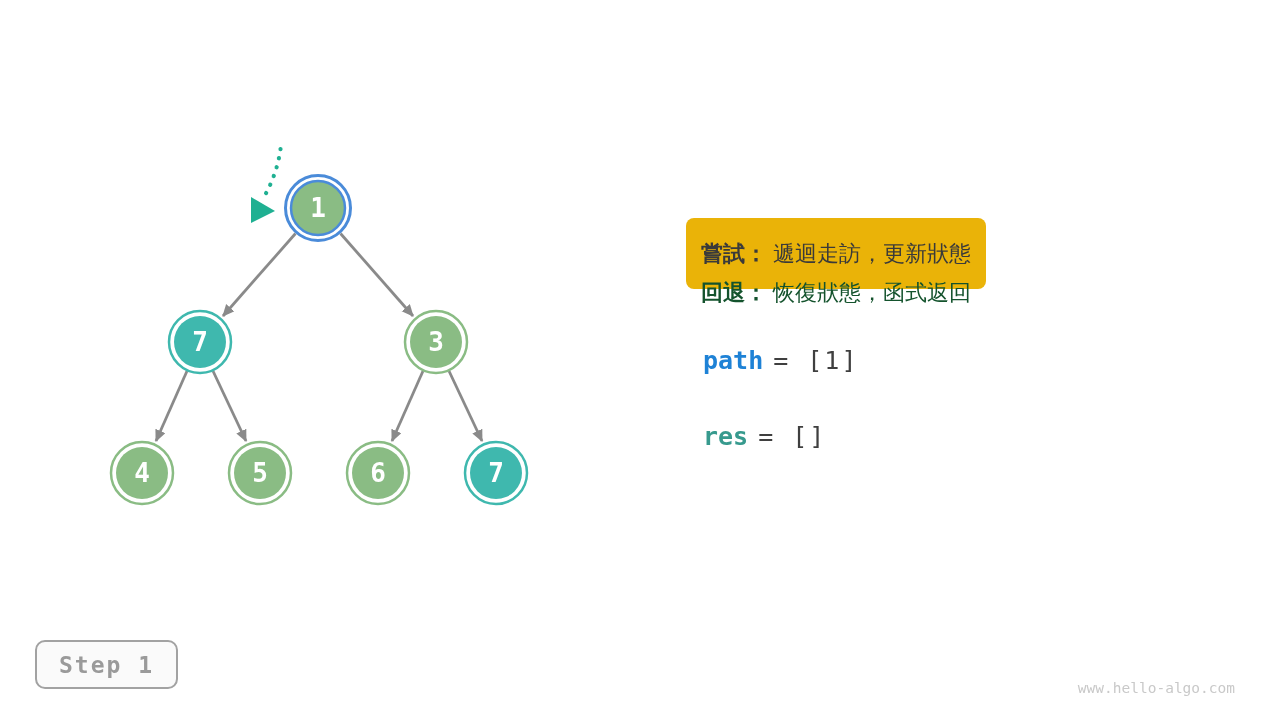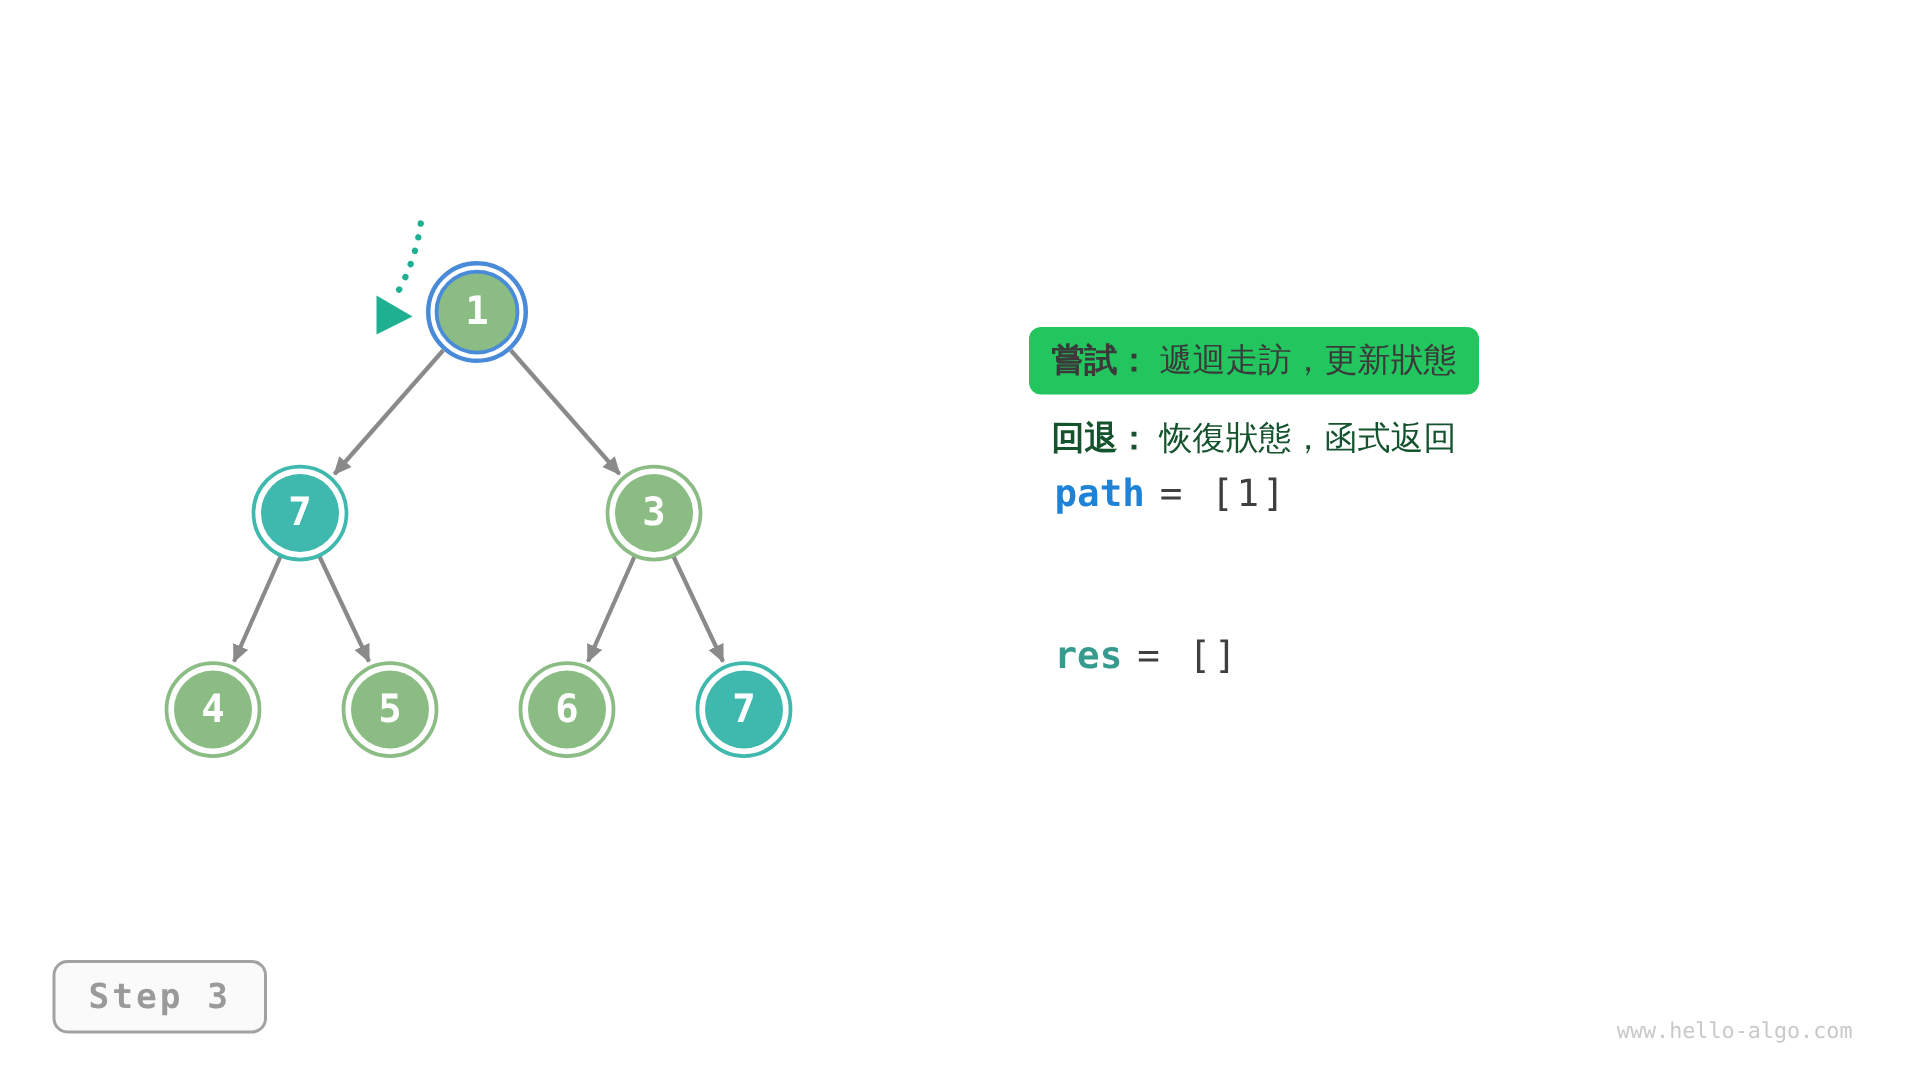--- a/index.html
+++ b/index.html
@@ -21,22 +21,22 @@
     text-anchor: middle;
     dominant-baseline: central;
   }
 
   .panel { position: absolute; left: 0; top: 0; }
 
   .callout {
     position: absolute;
     left: 686px; top: 218px;
     height: 45px; line-height: 45px;
-    padding: 0 15px;
-    background: #22c55e;
+    padding: 13px 15px;
+    background: #eab308;
     border-radius: 8px;
     font-size: 22px;
     color: #3a3a3a;
     white-space: nowrap;
   }
   .plain-line {
     position: absolute;
     left: 701px; top: 271px;
     height: 44px; line-height: 44px;
     font-size: 22px;
@@ -48,21 +48,21 @@
   .code-line {
     position: absolute;
     left: 703px;
     font-family: "DejaVu Sans Mono", "Liberation Mono", monospace;
     font-size: 25px;
     white-space: nowrap;
     color: #3f3f3f;
   }
   .code-line .varname { font-weight: bold; }
   .code-line .value { letter-spacing: 2px; margin-left: 10px; font-weight: 500; }
-  .path-line { top: 314px; }
+  .path-line { top: 346px; }
   .res-line  { top: 422px; }
 
   .step-badge {
     position: absolute;
     left: 35px; top: 640px;
     width: 143px; height: 49px;
     border: 2px solid #a2a2a2;
     border-radius: 10px;
     background: #fafafa;
     display: flex; align-items: center; justify-content: center;
@@ -161,18 +161,18 @@
     </div>
     <div class="code-line path-line">
       <span class="varname" style="color: rgb(30, 130, 214);">path</span><span class="value">= [1]</span>
     </div>
     <div class="code-line res-line">
       <span class="varname" style="color: rgb(55, 154, 142);">res</span><span class="value">= []</span>
     </div>
   </div>
 
   <div class="step-badge">
-    <span>Step 3</span>
+    <span>Step 1</span>
   </div>
 
   <div class="watermark">www.hello-algo.com</div>
 
 </div>
 
 </body></html>

